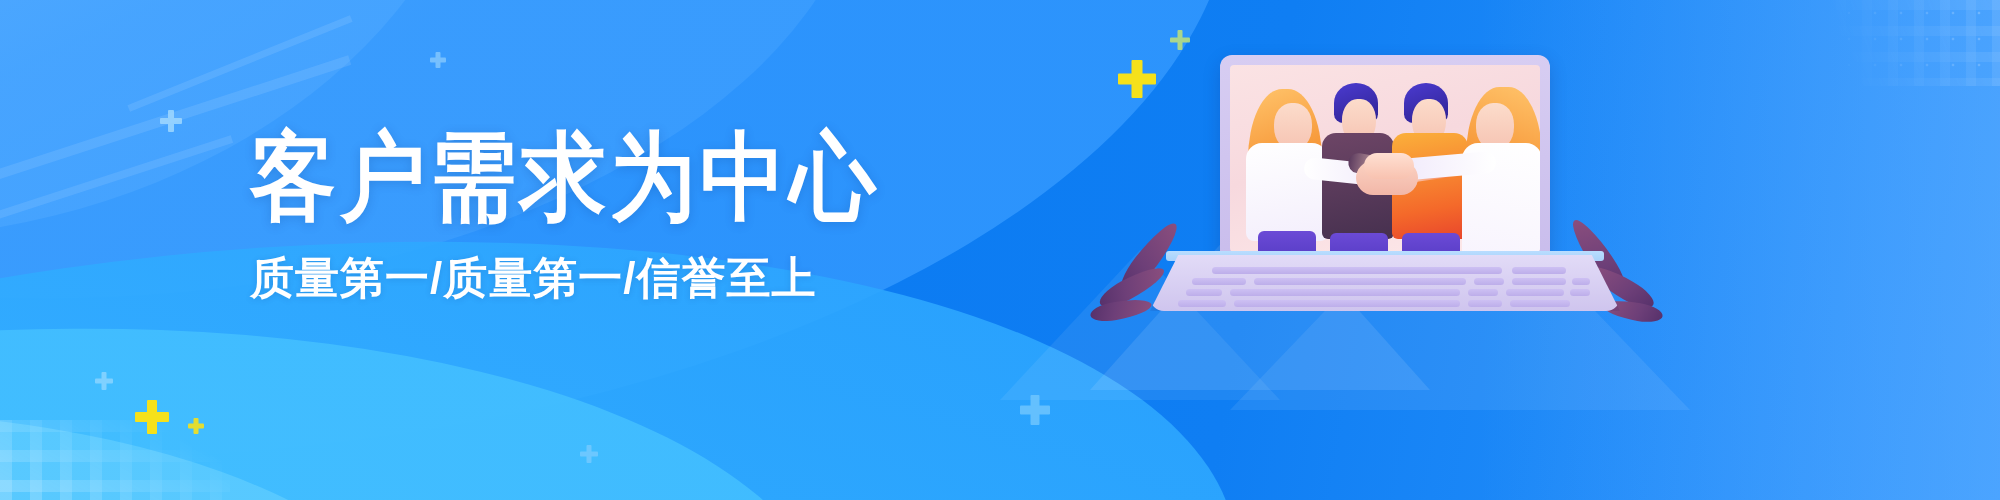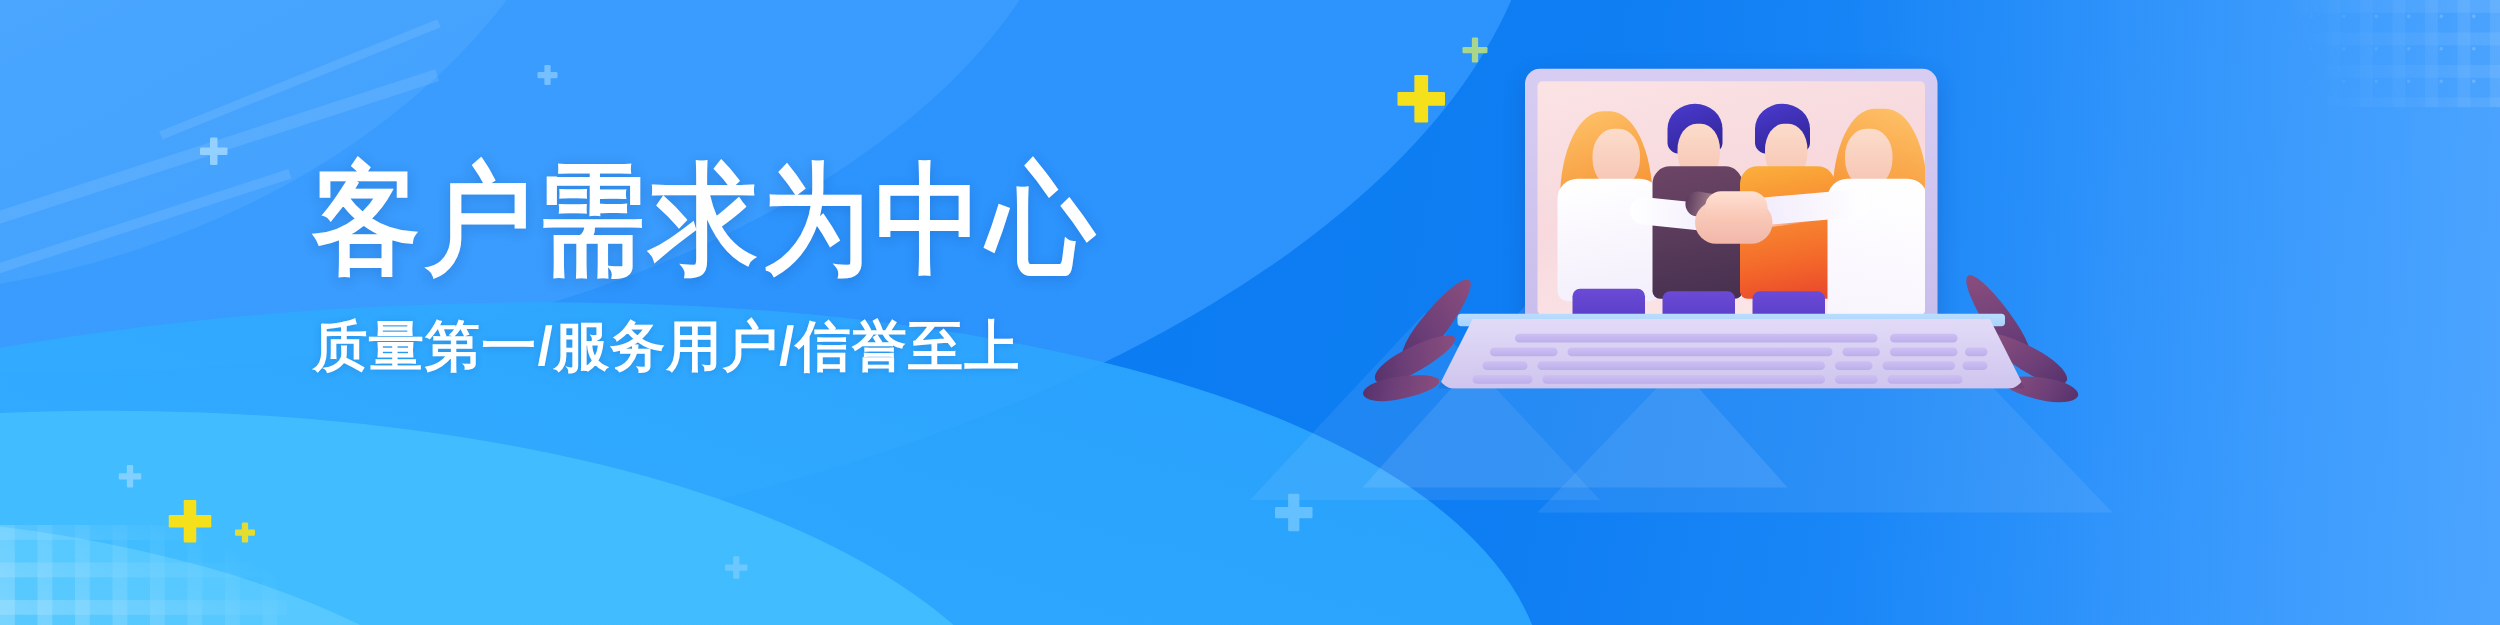--- a/index.html
+++ b/index.html
@@ -248,21 +248,21 @@
   <i class="plus plus-y3"></i>
   <i class="plus plus-y4"></i>
   <i class="plus plus-c1"></i>
   <i class="plus plus-c2"></i>
   <i class="plus plus-c3"></i>
   <i class="plus plus-c4"></i>
   <i class="plus plus-c5"></i>
 
   <div class="text-block">
     <h1 class="headline">客户需求为中心</h1>
-    <p class="subtitle">质量第一/服务用户/信誉至上</p>
+    <p class="subtitle">质量第一/质量第一/信誉至上</p>
   </div>
 
   <div class="illus">
 
     <div class="frond" style="left:18px;top:160px;width:22px;height:86px;transform:rotate(38deg);"></div>
     <div class="frond" style="left:2px;top:196px;width:20px;height:72px;transform:rotate(62deg);"></div>
     <div class="frond" style="left:-8px;top:224px;width:18px;height:62px;transform:rotate(80deg);"></div>
     <div class="frond" style="left:468px;top:158px;width:22px;height:88px;transform:rotate(-34deg);"></div>
     <div class="frond" style="left:492px;top:196px;width:20px;height:72px;transform:rotate(-60deg);"></div>
     <div class="frond" style="left:504px;top:226px;width:18px;height:60px;transform:rotate(-80deg);"></div>

